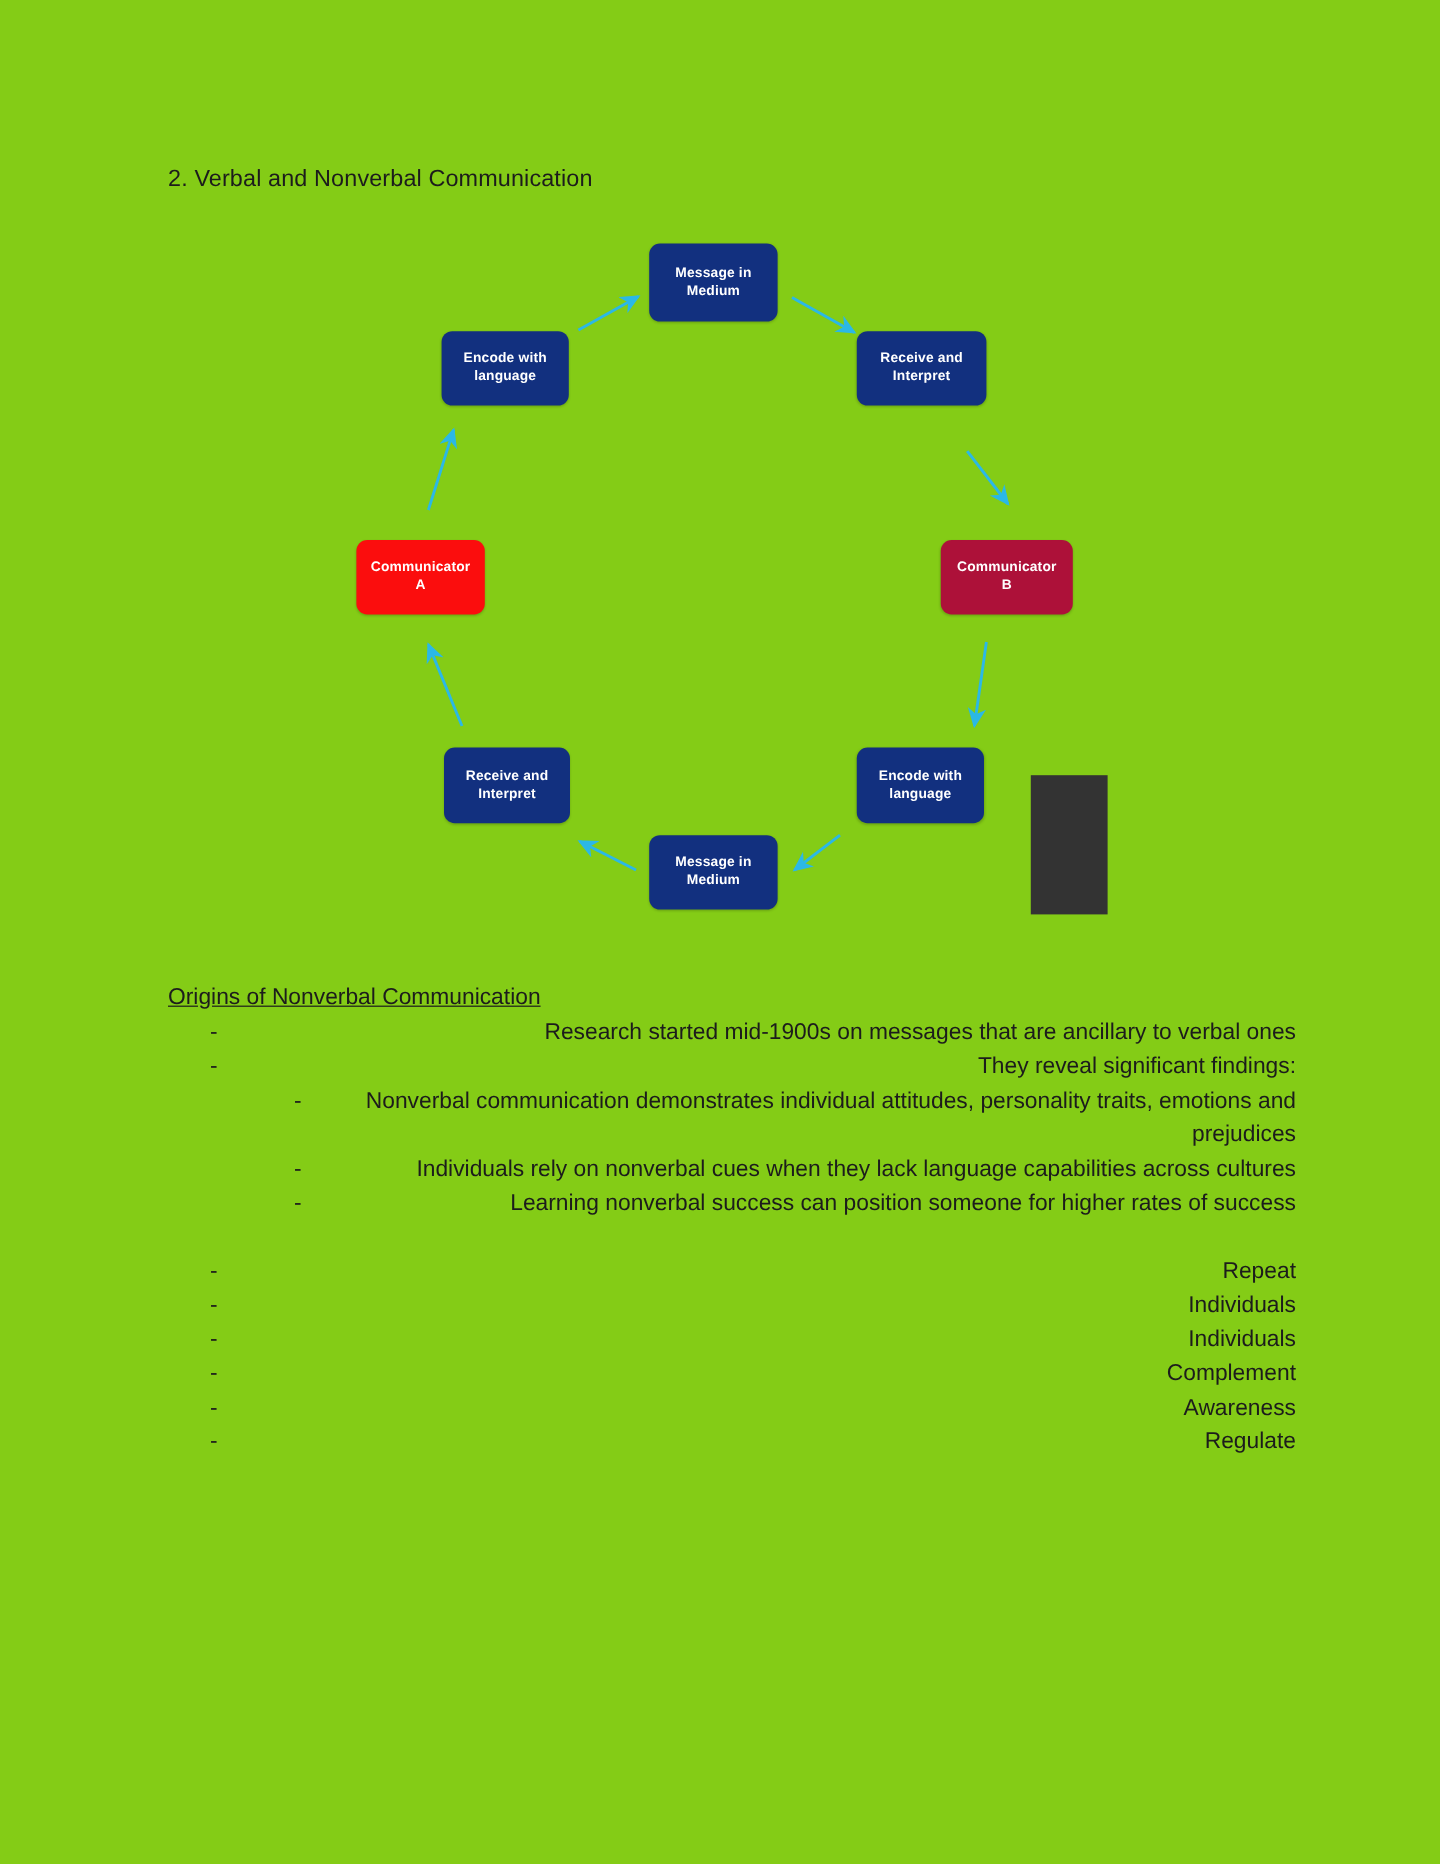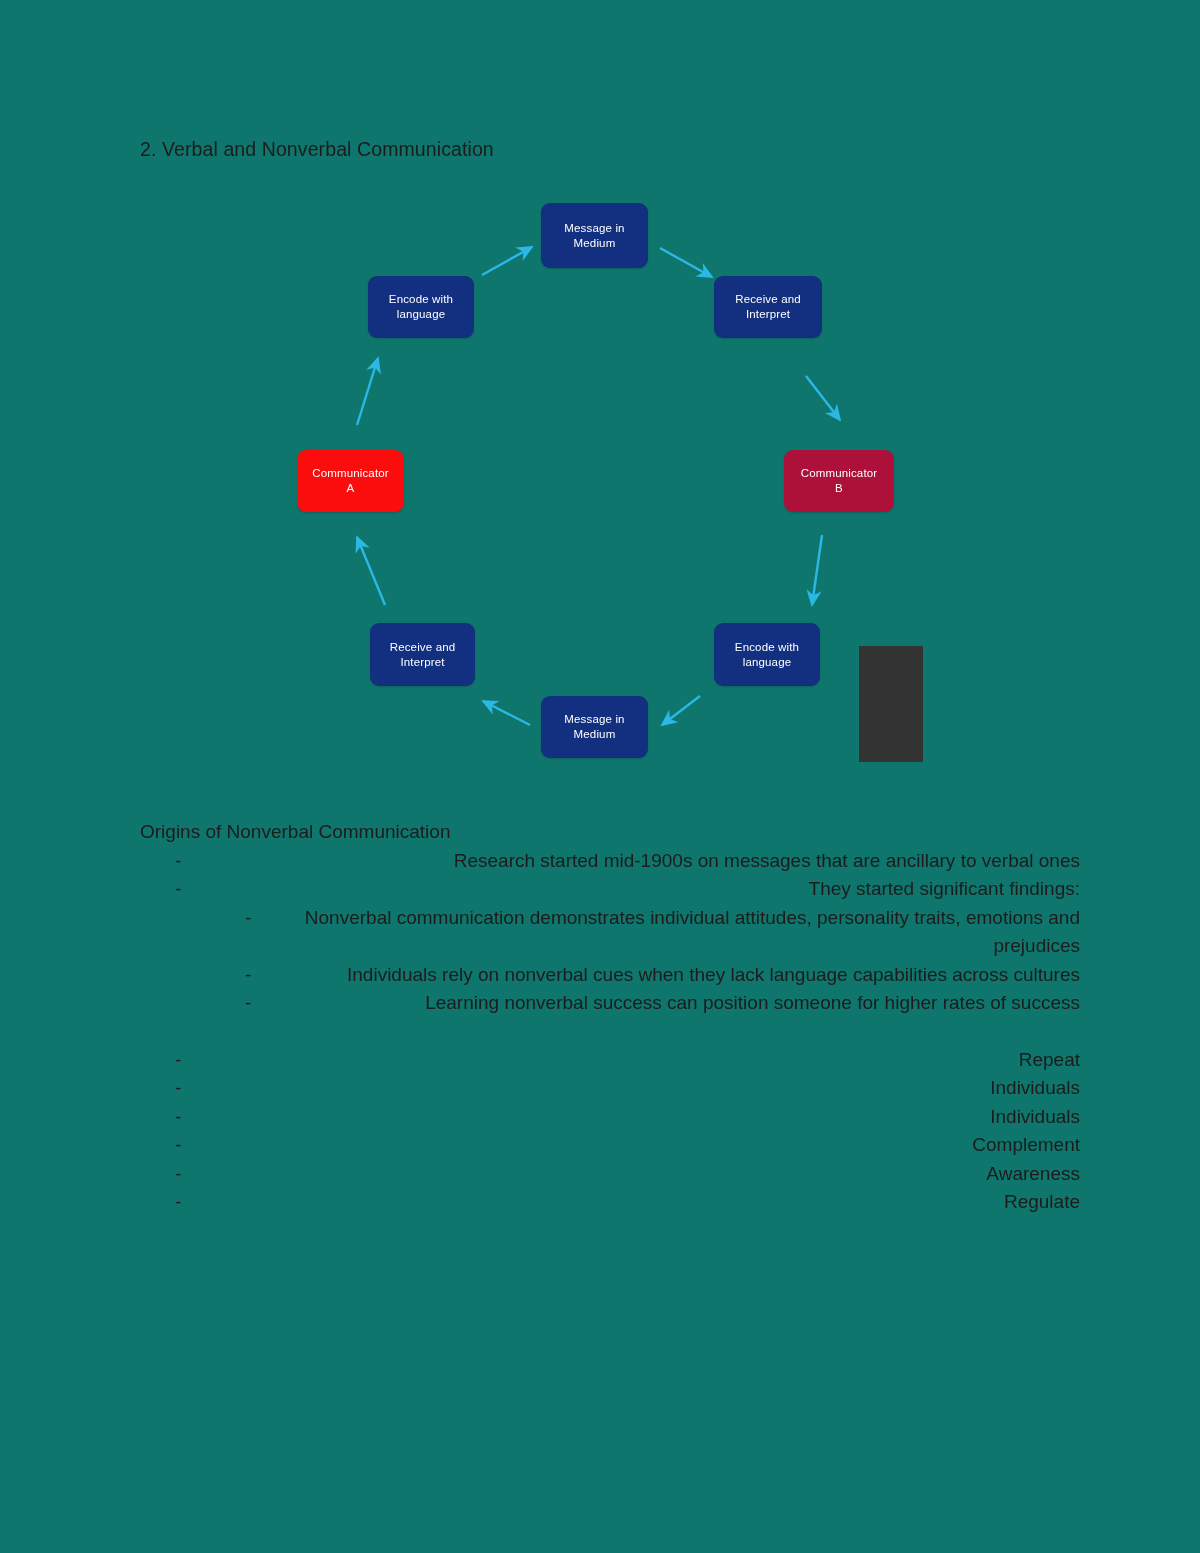--- a/index.html
+++ b/index.html
@@ -9,21 +9,21 @@
     background: #ffffff;
   }
   body {
     font-family: "Liberation Sans", sans-serif;
     color: #1a1a1a;
   }
   .page {
     position: relative;
     width: 1200px;
     height: 1553px;
-    background: #0f766e;
+    background: #84cc16;
     overflow: hidden;
   }
 
   
   .doc-heading {
     position: absolute;
     left: 140px;
     top: 138px;
     font-size: 19.5px;
     letter-spacing: 0.1px;
@@ -37,21 +37,21 @@
     left: 0;
     top: 180px;
     width: 1200px;
     height: 610px;
   }
   .node {
     position: absolute;
     border-radius: 9px;
     color: #ffffff;
     font-size: 11.5px;
-    font-weight: normal;
+    font-weight: bold;
     line-height: 1.28;
     text-align: center;
     display: flex;
     align-items: center;
     justify-content: center;
     letter-spacing: 0.15px;
     box-shadow: 0 1px 2px rgba(0,0,0,0.18);
   }
   .node span { display: block; }
 
@@ -92,20 +92,21 @@
     top: 818px;
     width: 940px;
     font-size: 19px;
     line-height: 28.5px;
     color: #1c1c1c;
   }
   .section-title {
     margin: 0 0 0 0;
     font-weight: normal;
     font-size: 19px;
+    text-decoration: underline;
   }
   .blk { margin-bottom: 0; }
   .spacer-lg { height: 28px; }
   .spacer-xl { height: 118px; }
 
   ul.lvl1, ul.lvl2 {
     list-style: none;
     margin: 0;
     padding: 0;
   }
@@ -225,21 +226,21 @@
 
     <div class="blk">
       <p class="section-title">Origins of Nonverbal Communication</p>
       <ul class="lvl1">
         <li>
           <span class="dash">-</span>
           <span class="txt">Research started mid-1900s on messages that are ancillary to verbal ones</span>
         </li>
         <li>
           <span class="dash">-</span>
-          <span class="txt">They started significant findings:</span>
+          <span class="txt">They reveal significant findings:</span>
         </li>
       </ul>
       <ul class="lvl2">
         <li>
           <span class="dash">-</span>
           <span class="txt">Nonverbal communication demonstrates individual attitudes, personality traits, emotions and prejudices</span>
         </li>
         <li>
           <span class="dash">-</span>
           <span class="txt">Individuals rely on nonverbal cues when they lack language capabilities across cultures</span>

